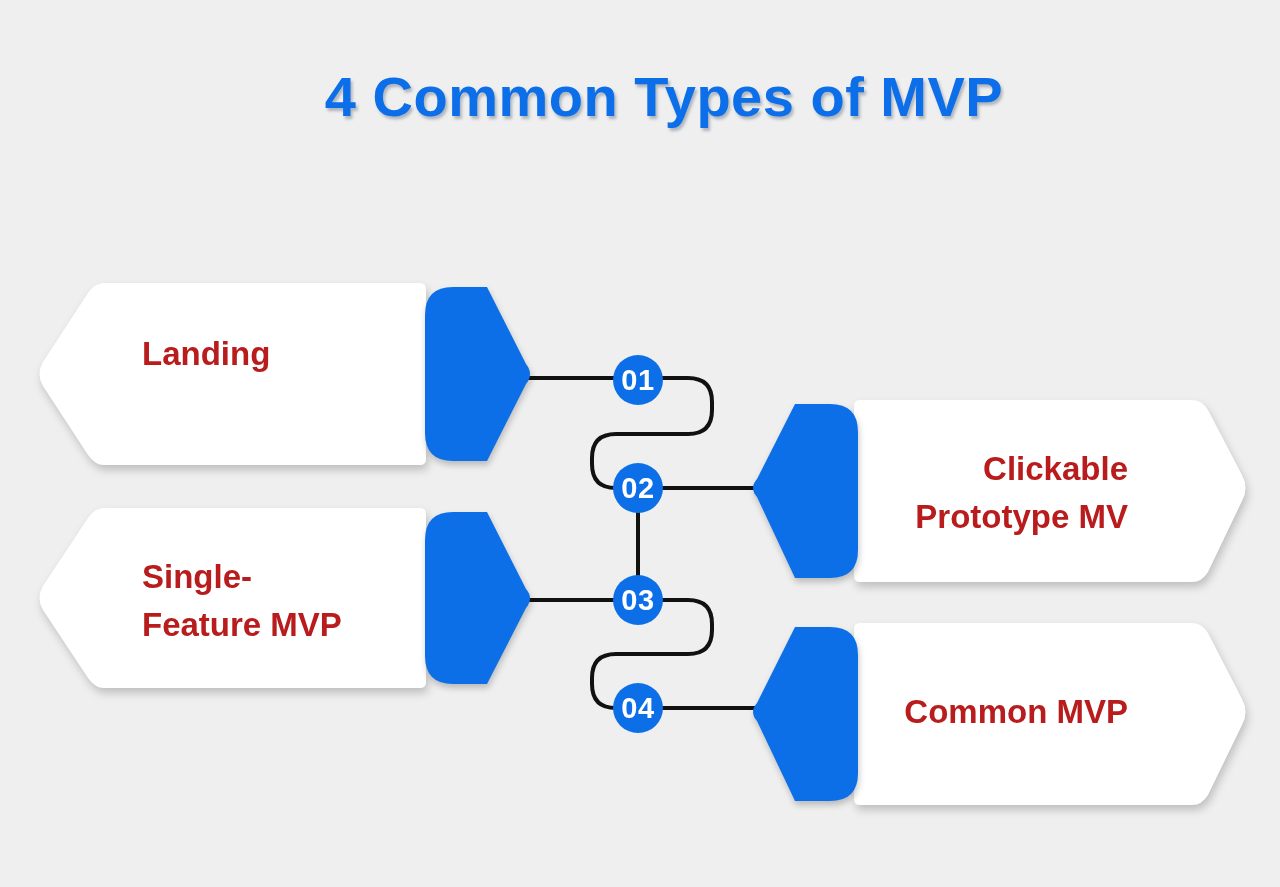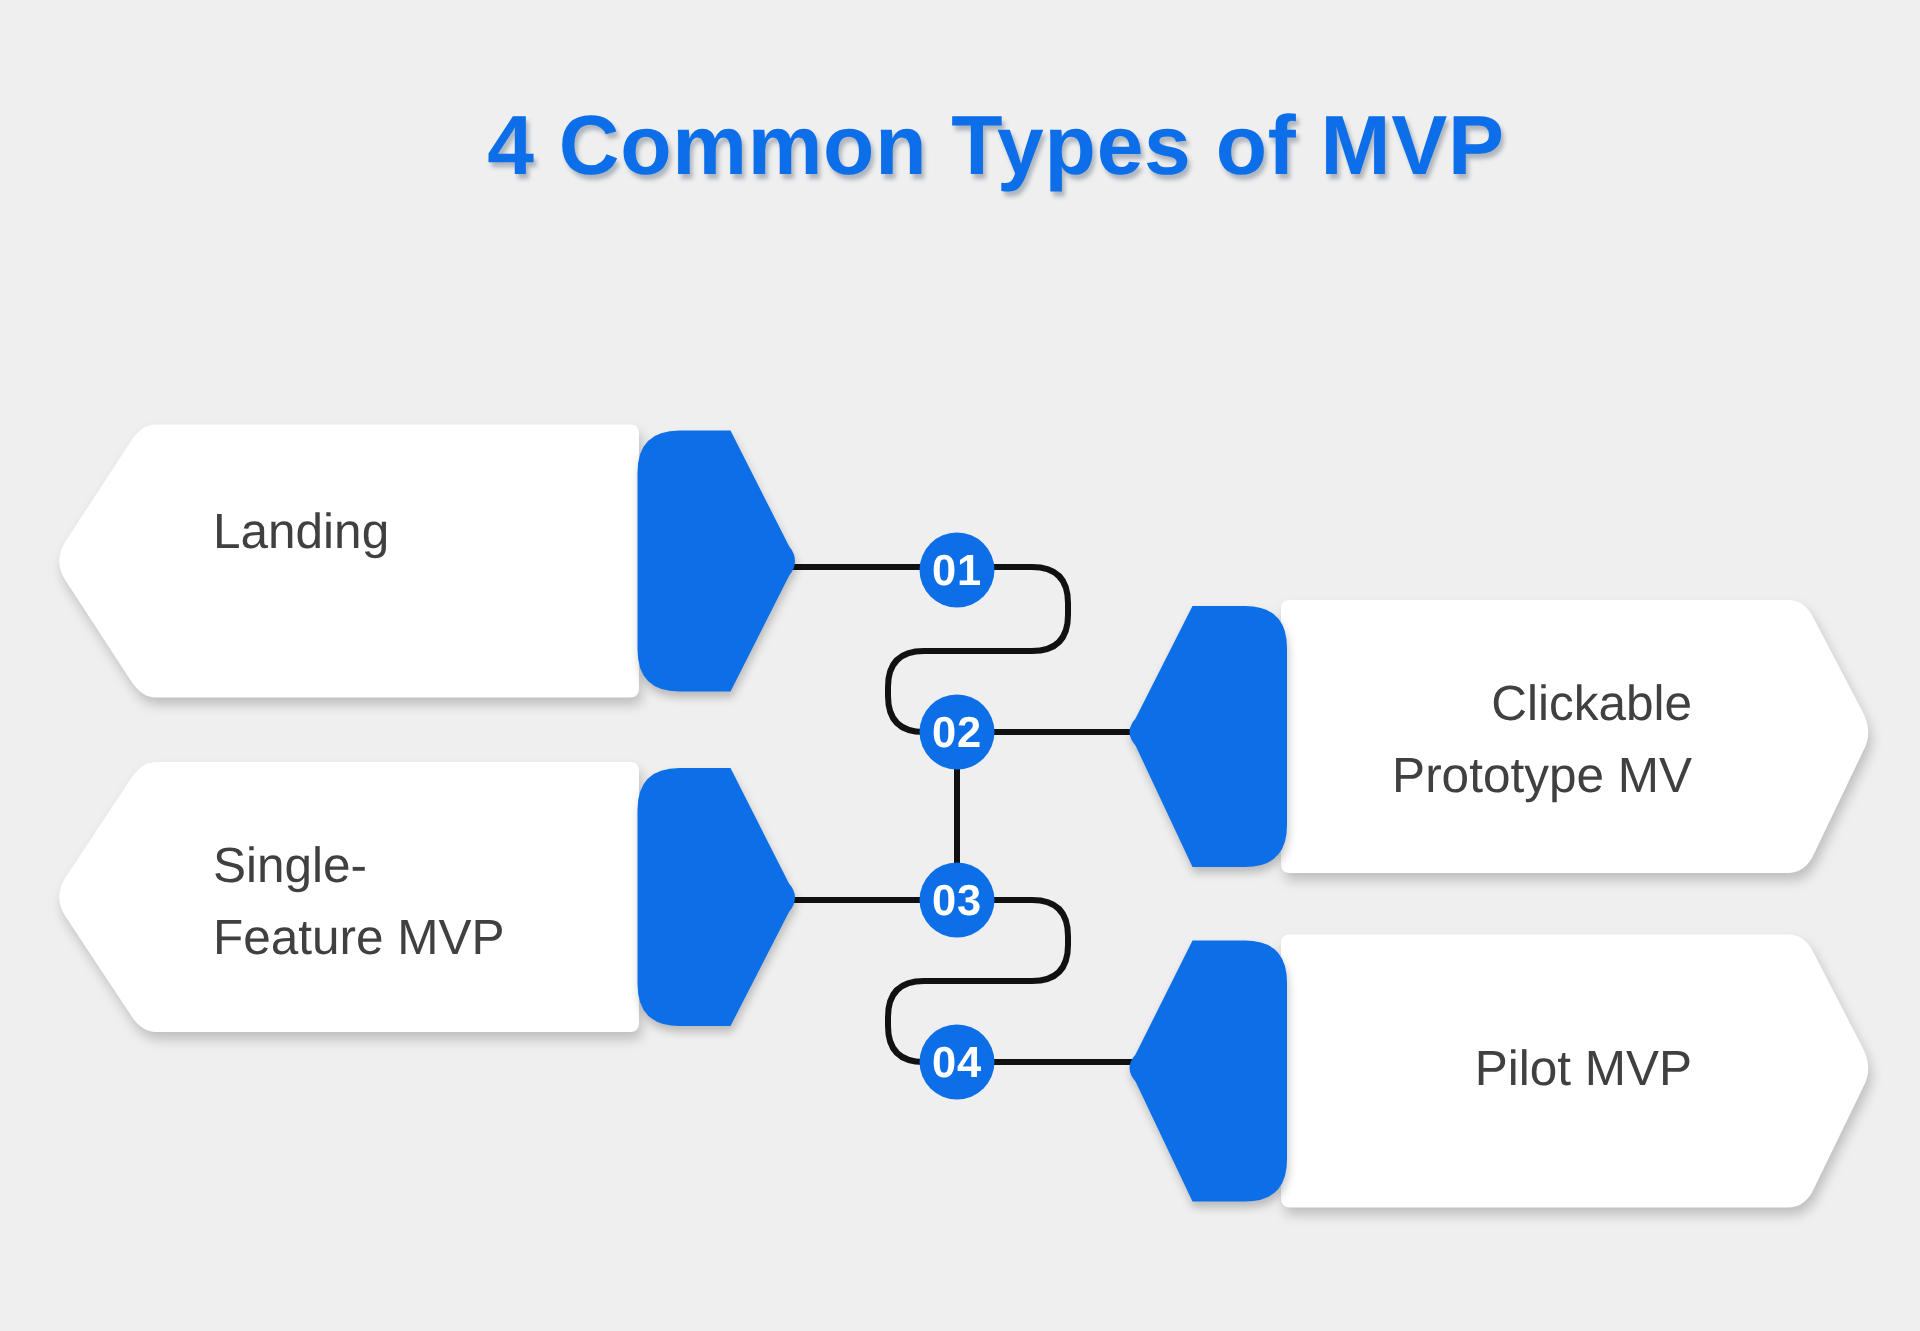--- a/index.html
+++ b/index.html
@@ -55,22 +55,22 @@
     fill: #ffffff;
     font-family: "Liberation Sans", sans-serif;
     font-size: 29px;
     font-weight: bold;
     letter-spacing: 0.5px;
   }
   .banner-label {
     position: absolute;
     font-size: 33px;
     line-height: 48px;
-    font-weight: normal;
-    color: #404040;
+    font-weight: bold;
+    color: #b91c1c;
   }
   .banner-label span { display: block; }
   .label-left  { text-align: left; }
   .label-right { text-align: right; }
   #label-1 { left: 142px;  top: 330px; width: 300px; }
   #label-2 { right: 152px; top: 445px; width: 330px; }
   #label-3 { left: 142px;  top: 553px; width: 300px; }
   #label-4 { right: 152px; top: 688px; width: 330px; }
 </style>
 </head>
@@ -119,17 +119,17 @@
     <span>Single-</span>
     <span>Feature MVP</span>
   </div>
 
   <div id="label-2" class="banner-label label-right">
     <span>Clickable</span>
     <span>Prototype MV</span>
   </div>
 
   <div id="label-4" class="banner-label label-right">
-    <span>Pilot MVP</span>
+    <span>Common MVP</span>
     <span></span>
   </div>
 
 </div>
 
 </body></html>

